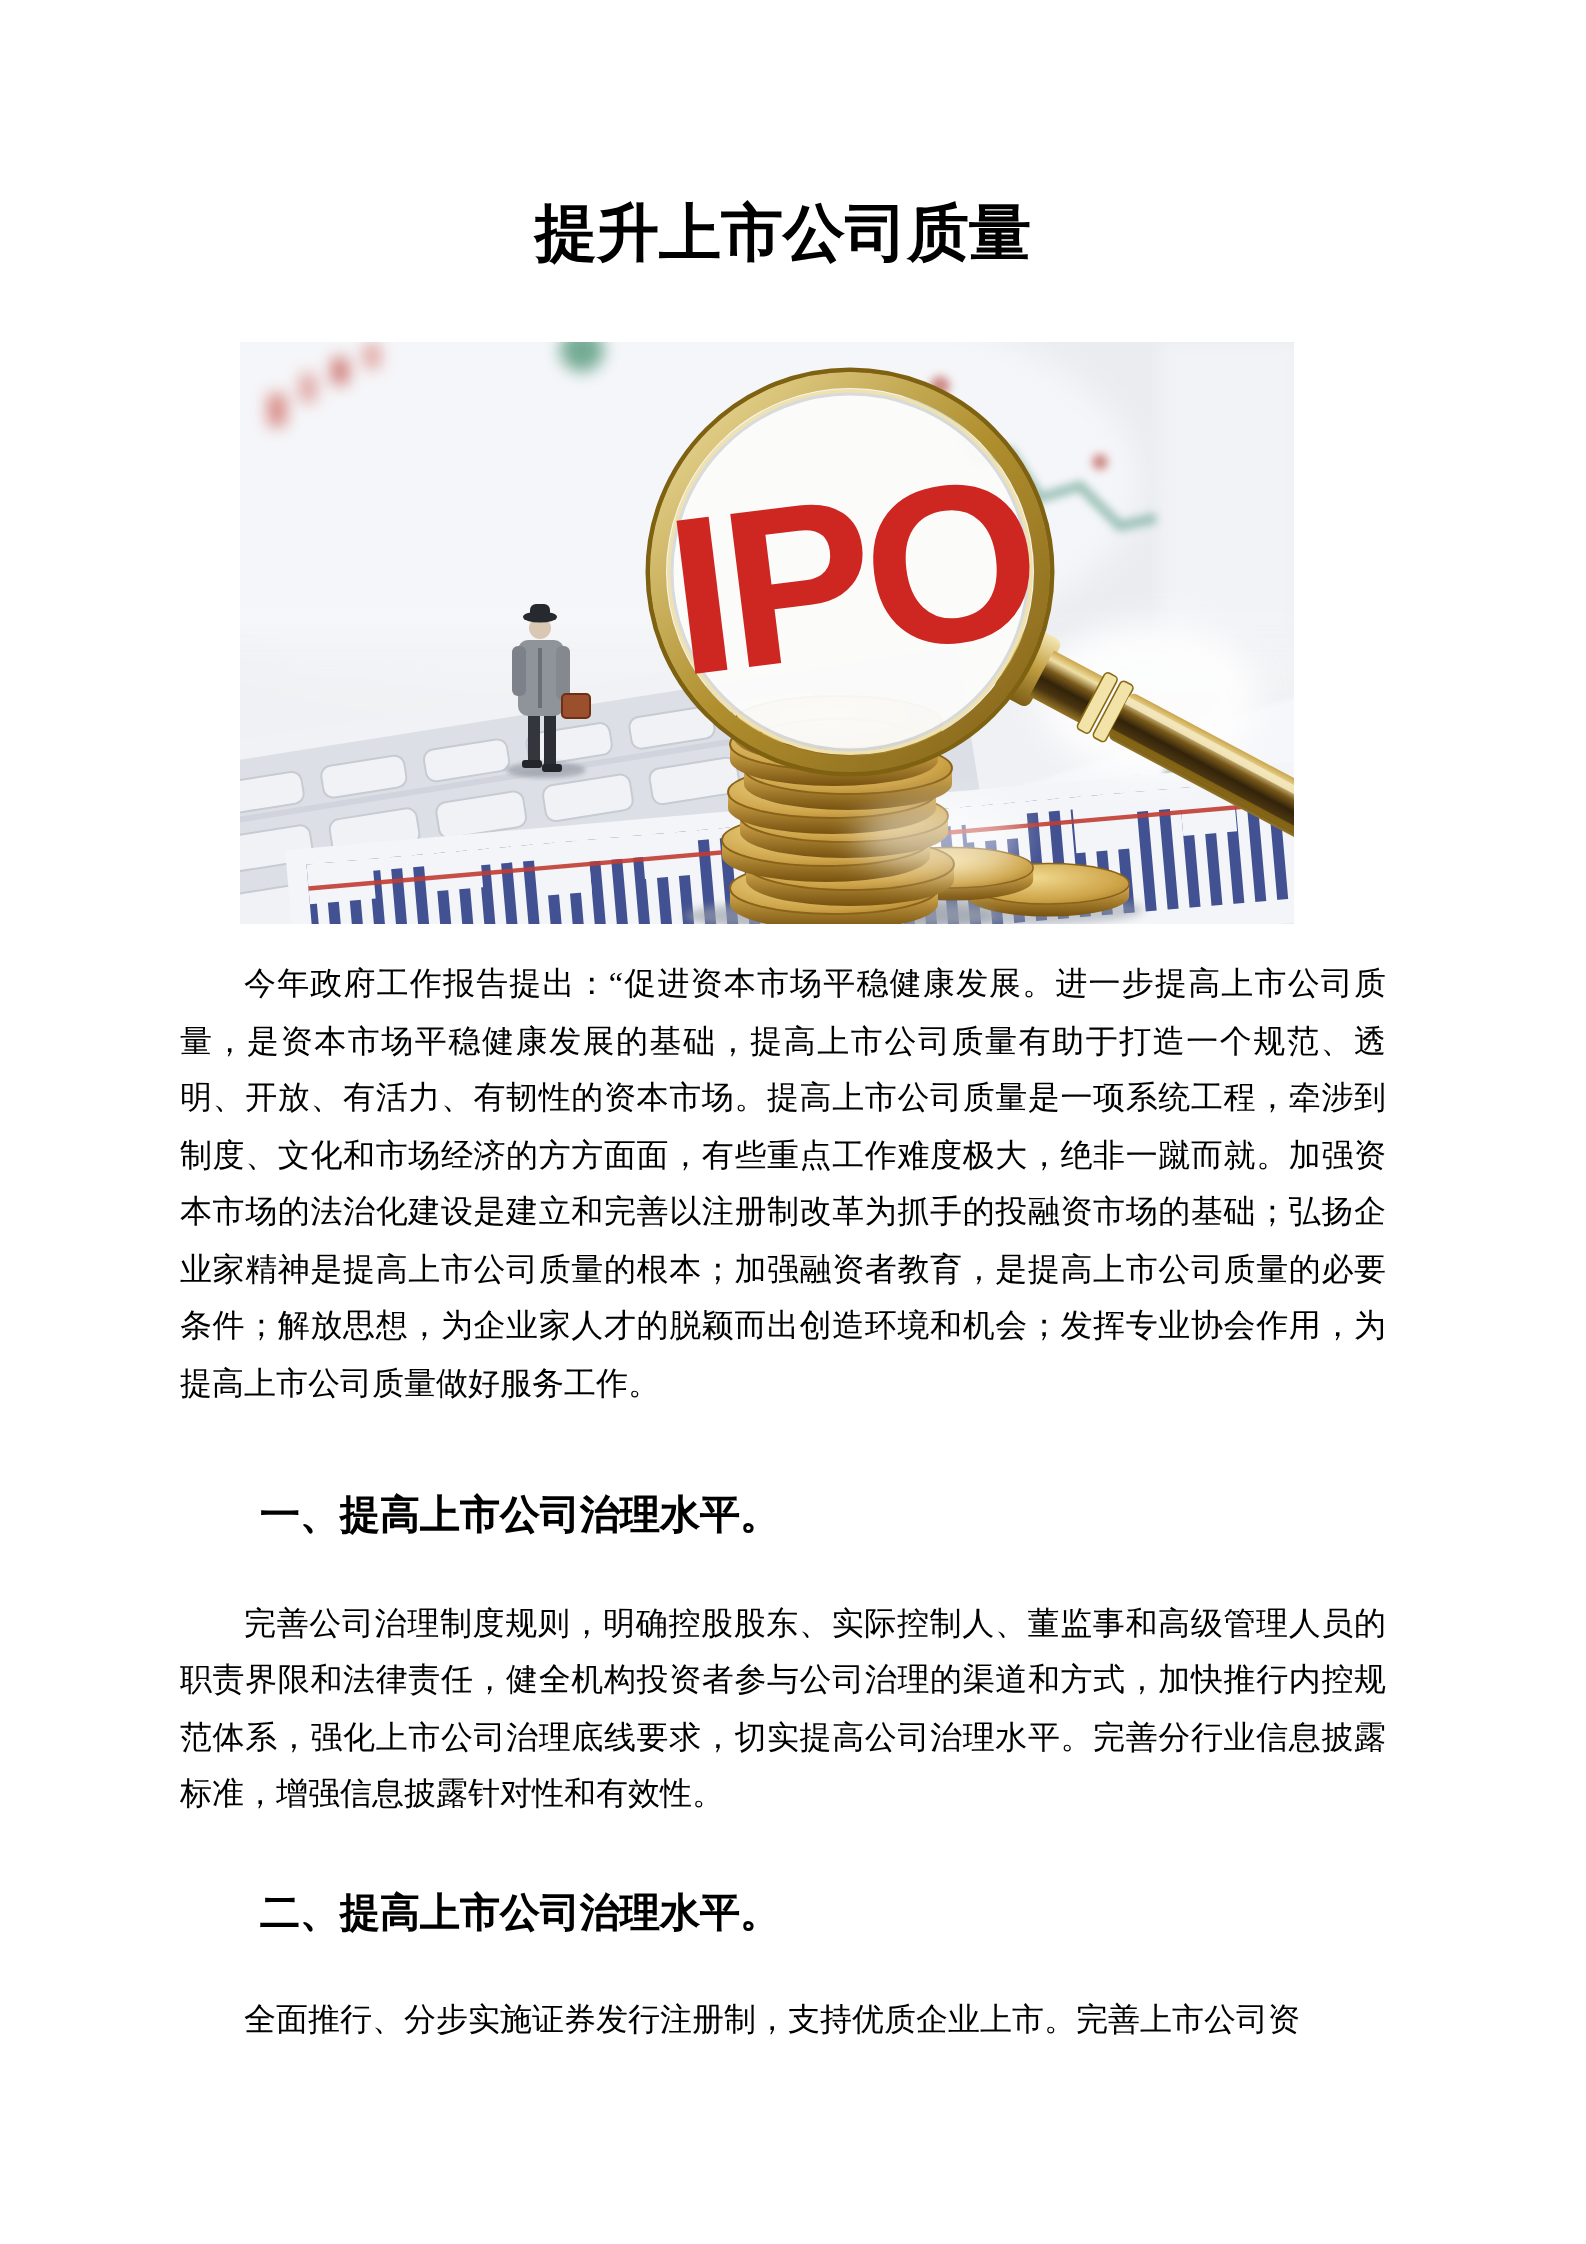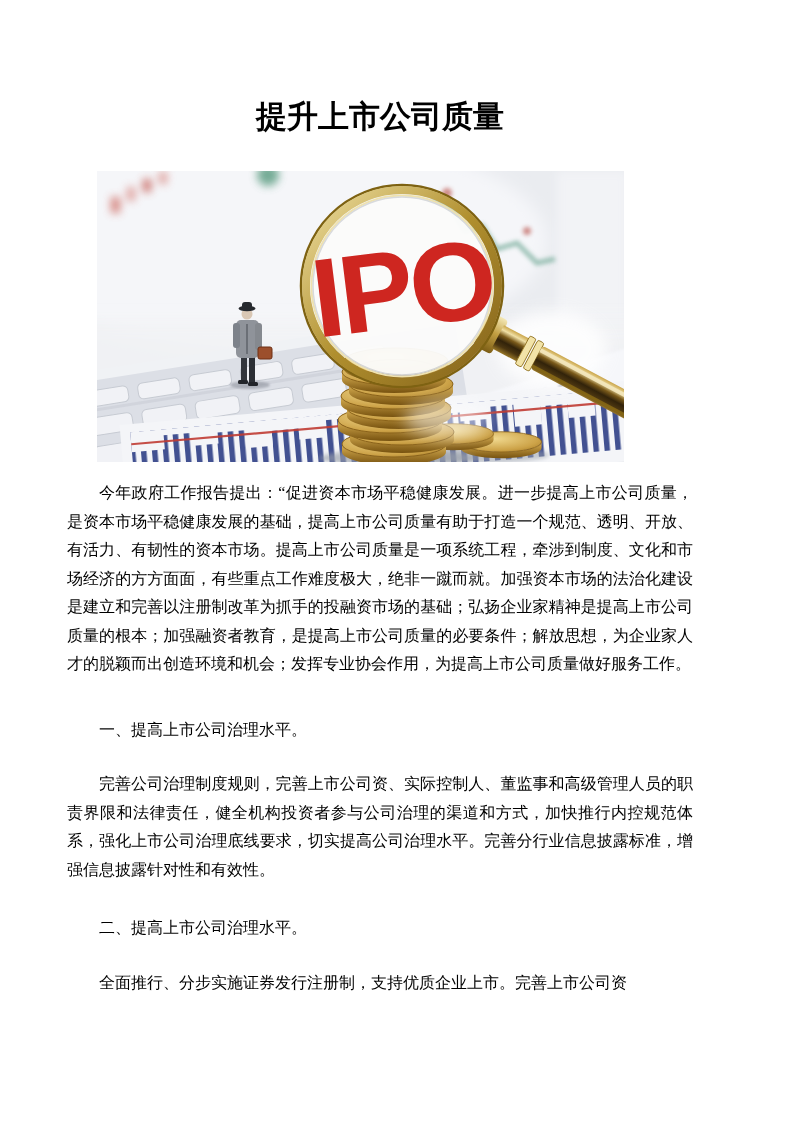--- a/index.html
+++ b/index.html
@@ -6,21 +6,21 @@
   body {
     width:793px; height:1122px;
     background:#ffffff;
     font-family:"Liberation Serif","DejaVu Serif",serif;
     color:#000;
     overflow:hidden;
   }
   .page {
     box-sizing:border-box;
     width:793px; height:1122px;
-    padding:94px 100px 0 67px;
+    padding:94px 100px 0 90px;
   }
   .doc-title {
     margin:0;
     font-size:31px;
     line-height:46px;
     font-weight:bold;
     text-align:center;
   }
   .hero {
     margin:31px 0 0 30px;
@@ -33,23 +33,23 @@
     font-size:16px;
     line-height:28.5px;
     text-align:justify;
     text-indent:2em;
     word-break:break-all;
   }
   .para.first { margin-top:17px; }
   .para.last { }
   .section-heading {
     margin:37px 0 0;
-    font-size:16px;
+    font-size:20px;
     line-height:28.5px;
-    font-weight:normal;
+    font-weight:bold;
     text-indent:2em;
   }
   .section-heading.second { margin-top:30px; }
 </style>
 </head>
 <body>
 
 <div class="page">
 
   <h1 class="doc-title">提升上市公司质量</h1>
@@ -243,19 +243,19 @@
         <circle cx="305" cy="115" r="89" fill="#fcfcfb" opacity="0.96" stroke="#d7d9db" stroke-width="1.5"></circle>
         <text x="305" y="156" text-anchor="middle" font-family="'Liberation Sans','DejaVu Sans',sans-serif" font-size="112" font-weight="bold" letter-spacing="-4" transform="rotate(-7 305 115)" fill="#ce2620">IPO</text>
       </g>
     </svg>
   </figure>
 
   <p class="para first">今年政府工作报告提出：“促进资本市场平稳健康发展。进一步提高上市公司质量，是资本市场平稳健康发展的基础，提高上市公司质量有助于打造一个规范、透明、开放、有活力、有韧性的资本市场。提高上市公司质量是一项系统工程，牵涉到制度、文化和市场经济的方方面面，有些重点工作难度极大，绝非一蹴而就。加强资本市场的法治化建设是建立和完善以注册制改革为抓手的投融资市场的基础；弘扬企业家精神是提高上市公司质量的根本；加强融资者教育，是提高上市公司质量的必要条件；解放思想，为企业家人才的脱颖而出创造环境和机会；发挥专业协会作用，为提高上市公司质量做好服务工作。</p>
 
   <h2 class="section-heading">一、提高上市公司治理水平。</h2>
 
-  <p class="para">完善公司治理制度规则，完善上市公司资、实际控制人、董监事和高级管理人员的职责界限和法律责任，健全机构投资者参与公司治理的渠道和方式，加快推行内控规范体系，强化上市公司治理底线要求，切实提高公司治理水平。完善分行业信息披露标准，增强信息披露针对性和有效性。</p>
+  <p class="para">完善公司治理制度规则，明确控股股东、实际控制人、董监事和高级管理人员的职责界限和法律责任，健全机构投资者参与公司治理的渠道和方式，加快推行内控规范体系，强化上市公司治理底线要求，切实提高公司治理水平。完善分行业信息披露标准，增强信息披露针对性和有效性。</p>
 
   <h2 class="section-heading second">二、提高上市公司治理水平。</h2>
 
   <p class="para last">全面推行、分步实施证券发行注册制，支持优质企业上市。完善上市公司资</p>
 
 </div>
 
 </body></html>

